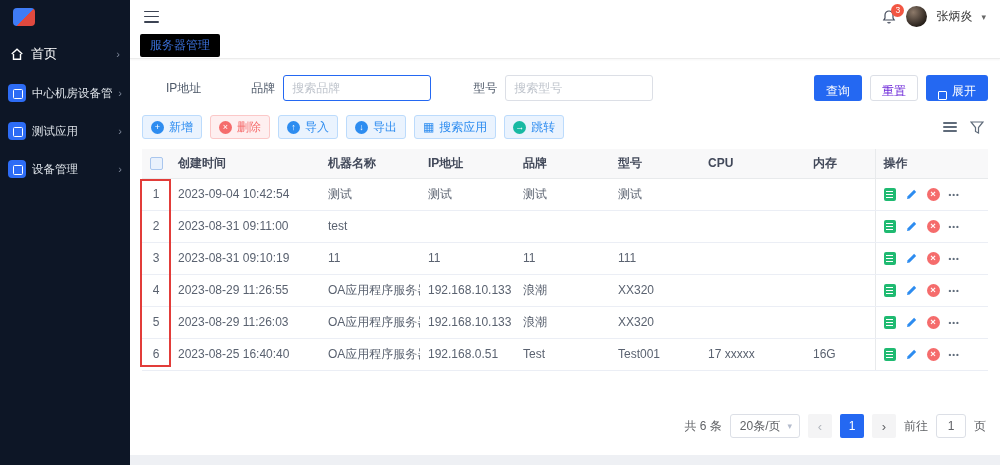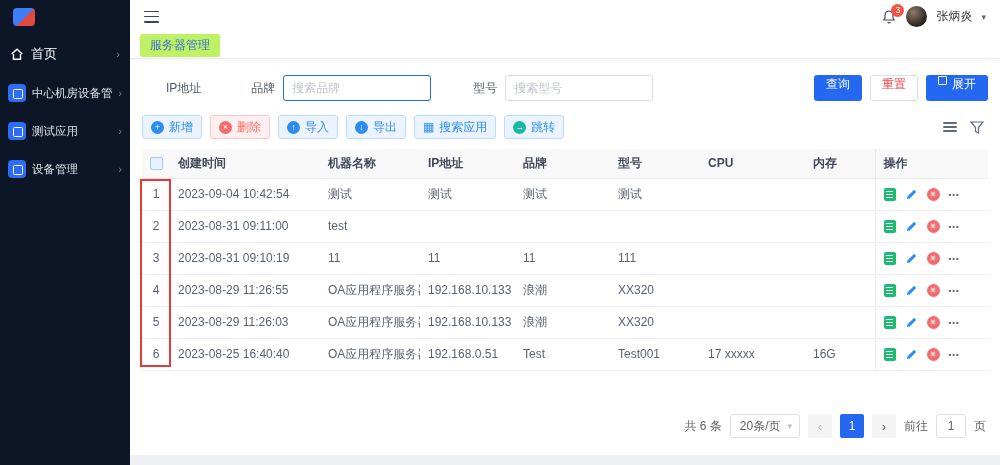--- a/index.html
+++ b/index.html
@@ -31,35 +31,35 @@
   .hamburger span { height:1.6px; background:#3c4353; border-radius:1px; }
   .header-right { margin-left:auto; display:flex; align-items:center; gap:9px; }
   .bell-wrap { position:relative; cursor:pointer; display:flex; }
   .badge { position:absolute; top:-5px; right:-7px; min-width:13px; height:13px; background:#f25643; color:#fff; font-size:8.5px; line-height:13px; text-align:center; border-radius:7px; padding:0 2px; }
   .avatar { width:21px; height:21px; border-radius:50%; background:radial-gradient(circle at 35% 30%, #8d7a6a, #241d18 75%); cursor:pointer; }
   .uname { color:#333; font-size:12px; cursor:pointer; }
   .caret { color:#666; font-size:9px; }
 
   
   .tabbar { position:absolute; left:130px; top:33px; width:870px; height:26px; background:#fff; border-bottom:1px solid #ececec; box-shadow:0 1px 2px rgba(0,0,0,.04); display:flex; align-items:center; padding:0 10px; z-index:5; }
-  .tab { background:#bef264; color:#3a6fd8; font-size:12px; padding:3px 10px; border-radius:2px; cursor:pointer; white-space:nowrap; }
+  .tab { background:#000000; color:#3a6fd8; font-size:12px; padding:3px 10px; border-radius:2px; cursor:pointer; white-space:nowrap; }
 
   
   .main { position:absolute; left:130px; top:59px; width:870px; height:396px; background:#fff; padding:10px 12px; }
 
   .filter-row { display:flex; align-items:center; margin:6px 0 14px; padding-left:24px; }
   .f-group { display:flex; align-items:center; margin-right:42px; }
   .f-label { color:#4e5969; margin-right:8px; white-space:nowrap; }
   .f-input { width:148px; height:26px; border:1px solid #dcdfe6; border-radius:3px; padding:0 8px; font-size:12px; color:#333; outline:none; background:#fff; }
   .f-input::placeholder { color:#bfc4cc; }
   .f-input.focused { border-color:#2468f2; }
   .f-actions { margin-left:auto; display:flex; align-items:center; gap:8px; }
-  .btn { height:26px; border-radius:3px; font-size:12px; padding:0 11px; display:flex; align-items:flex-start; gap:5px; cursor:pointer; border:1px solid transparent; white-space:nowrap; }
+  .btn { height:26px; border-radius:3px; font-size:12px; padding:0 11px; display:flex; align-items:flex-end; gap:5px; cursor:pointer; border:1px solid transparent; white-space:nowrap; }
   .btn-primary { background:#2468f2; color:#fff; }
-  .btn-plain { background:#fff; border-color:#dcdfe6; color:#ef4444; }
+  .btn-plain { background:#fff; border-color:#dcdfe6; color:#6d28d9; }
   .expand-ic { width:9px; height:9px; border:1.4px solid #fff; border-radius:1px; display:inline-block; }
 
   .toolbar-row { display:flex; align-items:center; margin-bottom:10px; }
   .tbtn { height:24px; padding:0 8px; border-radius:3px; font-size:12px; display:flex; align-items:center; gap:5px; margin-right:8px; border:1px solid; cursor:pointer; white-space:nowrap; }
   .tbtn-blue { background:#eaf3fe; border-color:#bcdbfc; color:#2d8cf0; }
   .tbtn-red { background:#feeff0; border-color:#fbc8c8; color:#f56c6c; }
   .cic { width:13px; height:13px; border-radius:50%; color:#fff; font-size:9px; line-height:13px; text-align:center; flex:none; }
   .cic-blue { background:#2d8cf0; }
   .cic-red { background:#f56c6c; }
   .cic-teal { background:#17b9a3; }

